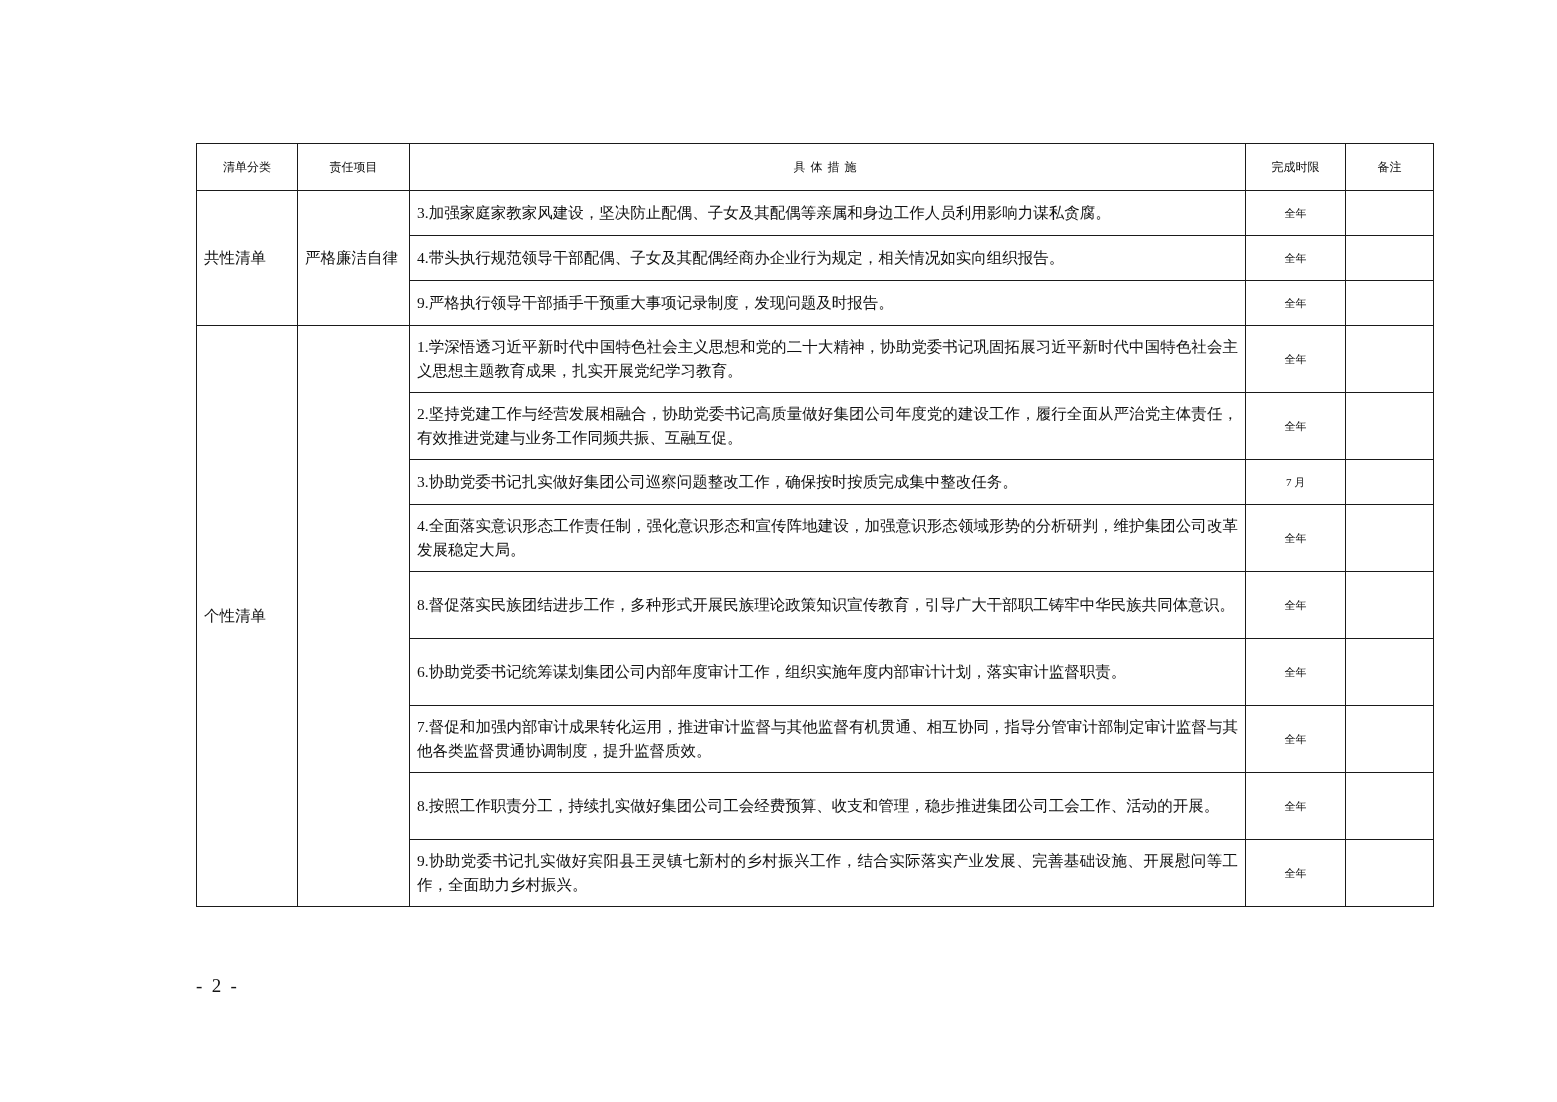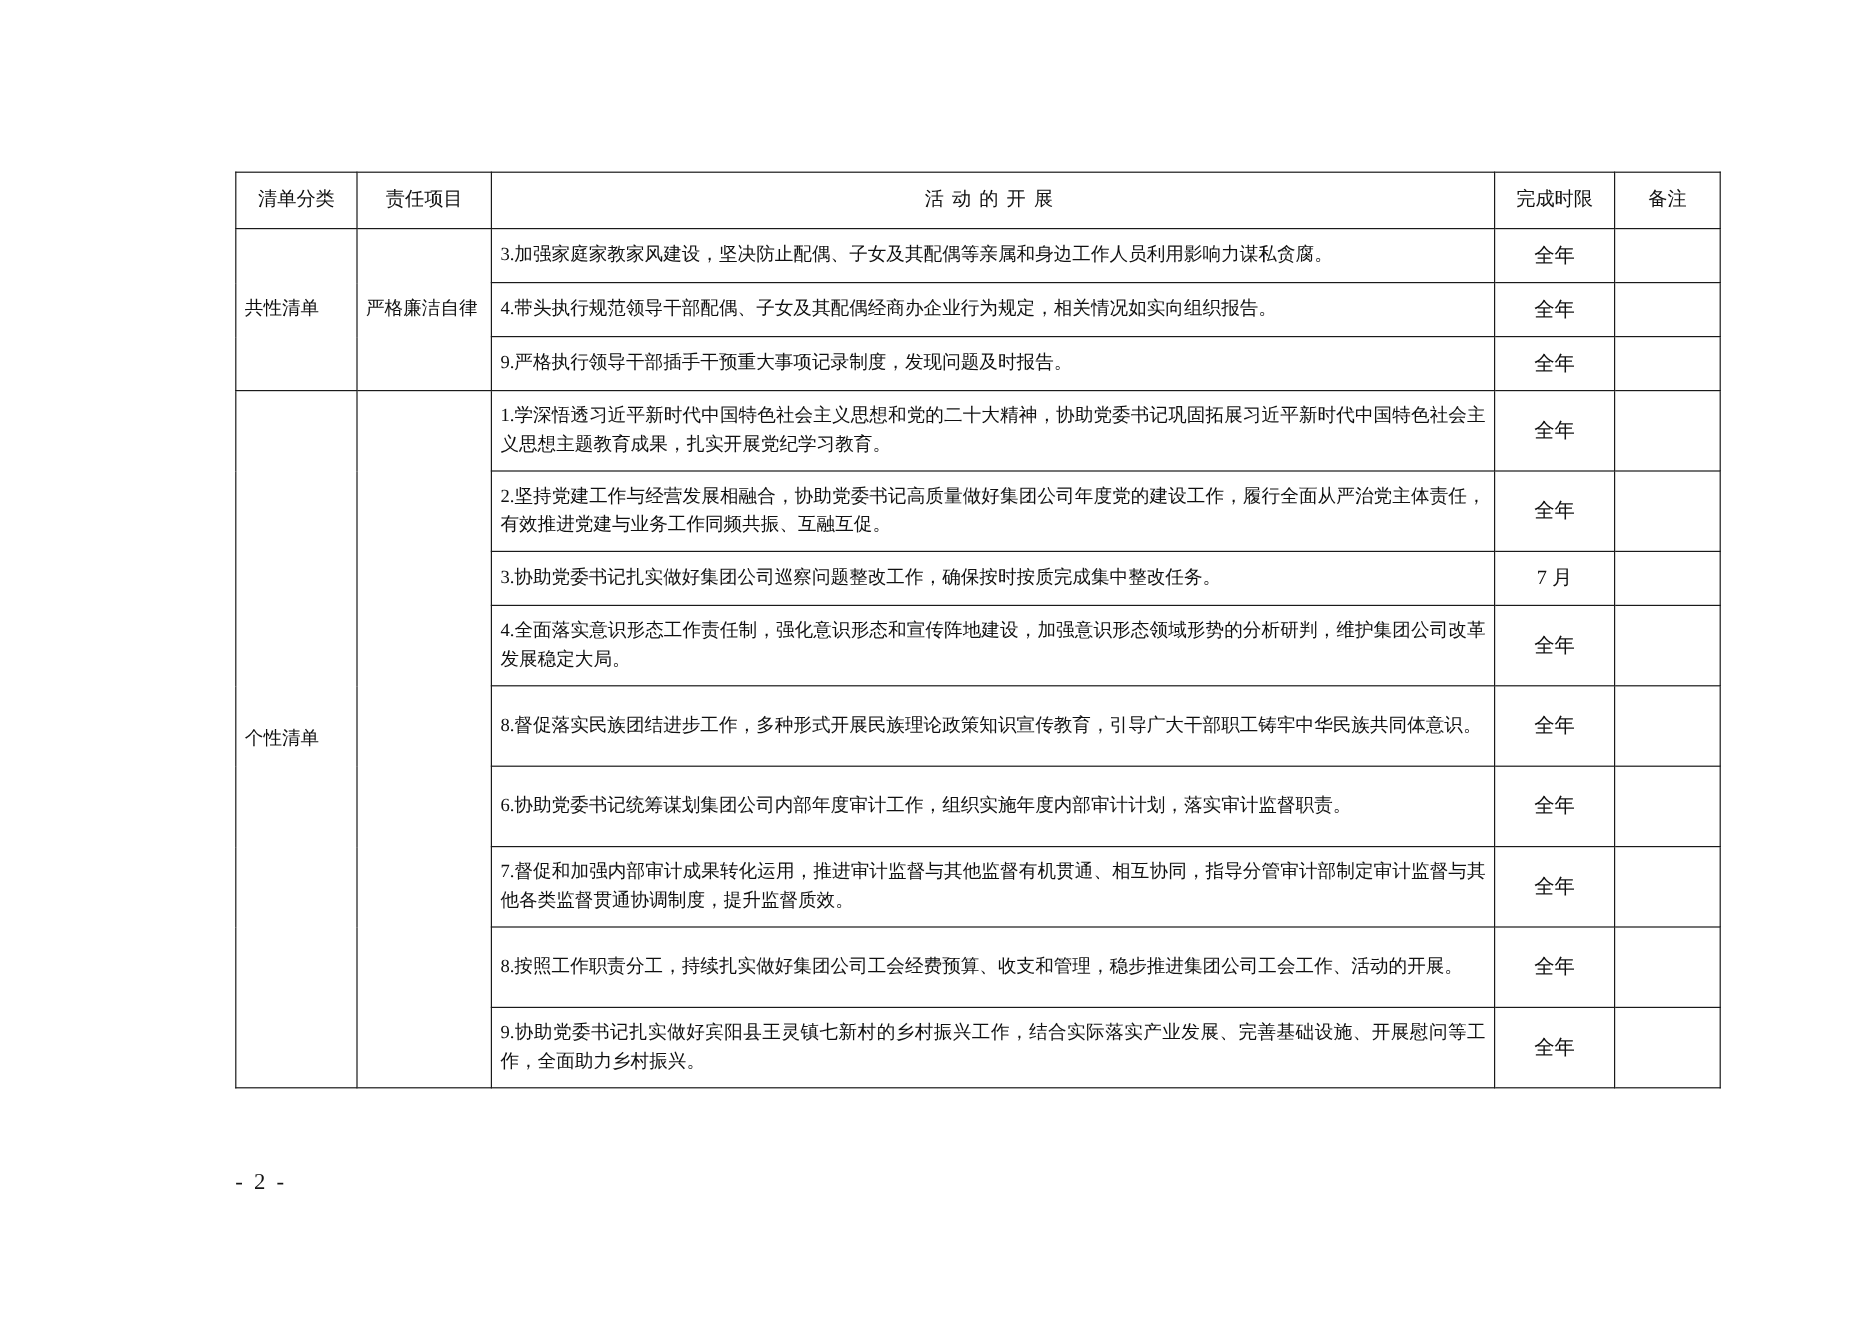--- a/index.html
+++ b/index.html
@@ -44,37 +44,37 @@
   .col-cat   { width: 101px; }
   .col-resp  { width: 112px; }
   .col-meas  { width: 836px; }
   .col-time  { width: 100px; }
   .col-note  { width: 88px; }
 
   thead td {
     text-align: center;
     height: 36px;
     padding: 4px 2px;
-    font-size: 16px;
+    font-size: 12px;
     font-family: Liberation Serif, serif;
   }
   .hdr-measure {
     letter-spacing: 0.42em;
     padding-left: 0.42em;
   }
   .cell-text {
     text-align: justify;
     text-justify: inter-ideograph;
   }
   .cat-cell, .resp-cell {
     vertical-align: middle;
   }
   .time-cell {
     text-align: center;
-    font-size: 17px;
+    font-size: 11px;
   }
   .note-cell { }
   .row-1line td { height: 34px; margin-top: 28px; }
   .row-2line td { height: 56px; }
 
   .page-number {
     position: absolute;
     left: 196px;
     top: 975px;
     font-size: 19px;
@@ -92,21 +92,21 @@
         <col class="col-cat">
         <col class="col-resp">
         <col class="col-meas">
         <col class="col-time">
         <col class="col-note">
       </colgroup>
       <thead>
         <tr>
           <td>清单分类</td>
           <td>责任项目</td>
-          <td class="hdr-measure">活动的开展</td>
+          <td class="hdr-measure">具体措施</td>
           <td>完成时限</td>
           <td>备注</td>
         </tr>
       </thead>
       <tbody>
 
         <tr class="row-1line">
           <td class="cat-cell" rowspan="3">共性清单</td>
           <td class="resp-cell" rowspan="3">严格廉洁自律</td>
           <td class="cell-text">3.加强家庭家教家风建设，坚决防止配偶、子女及其配偶等亲属和身边工作人员利用影响力谋私贪腐。</td>

